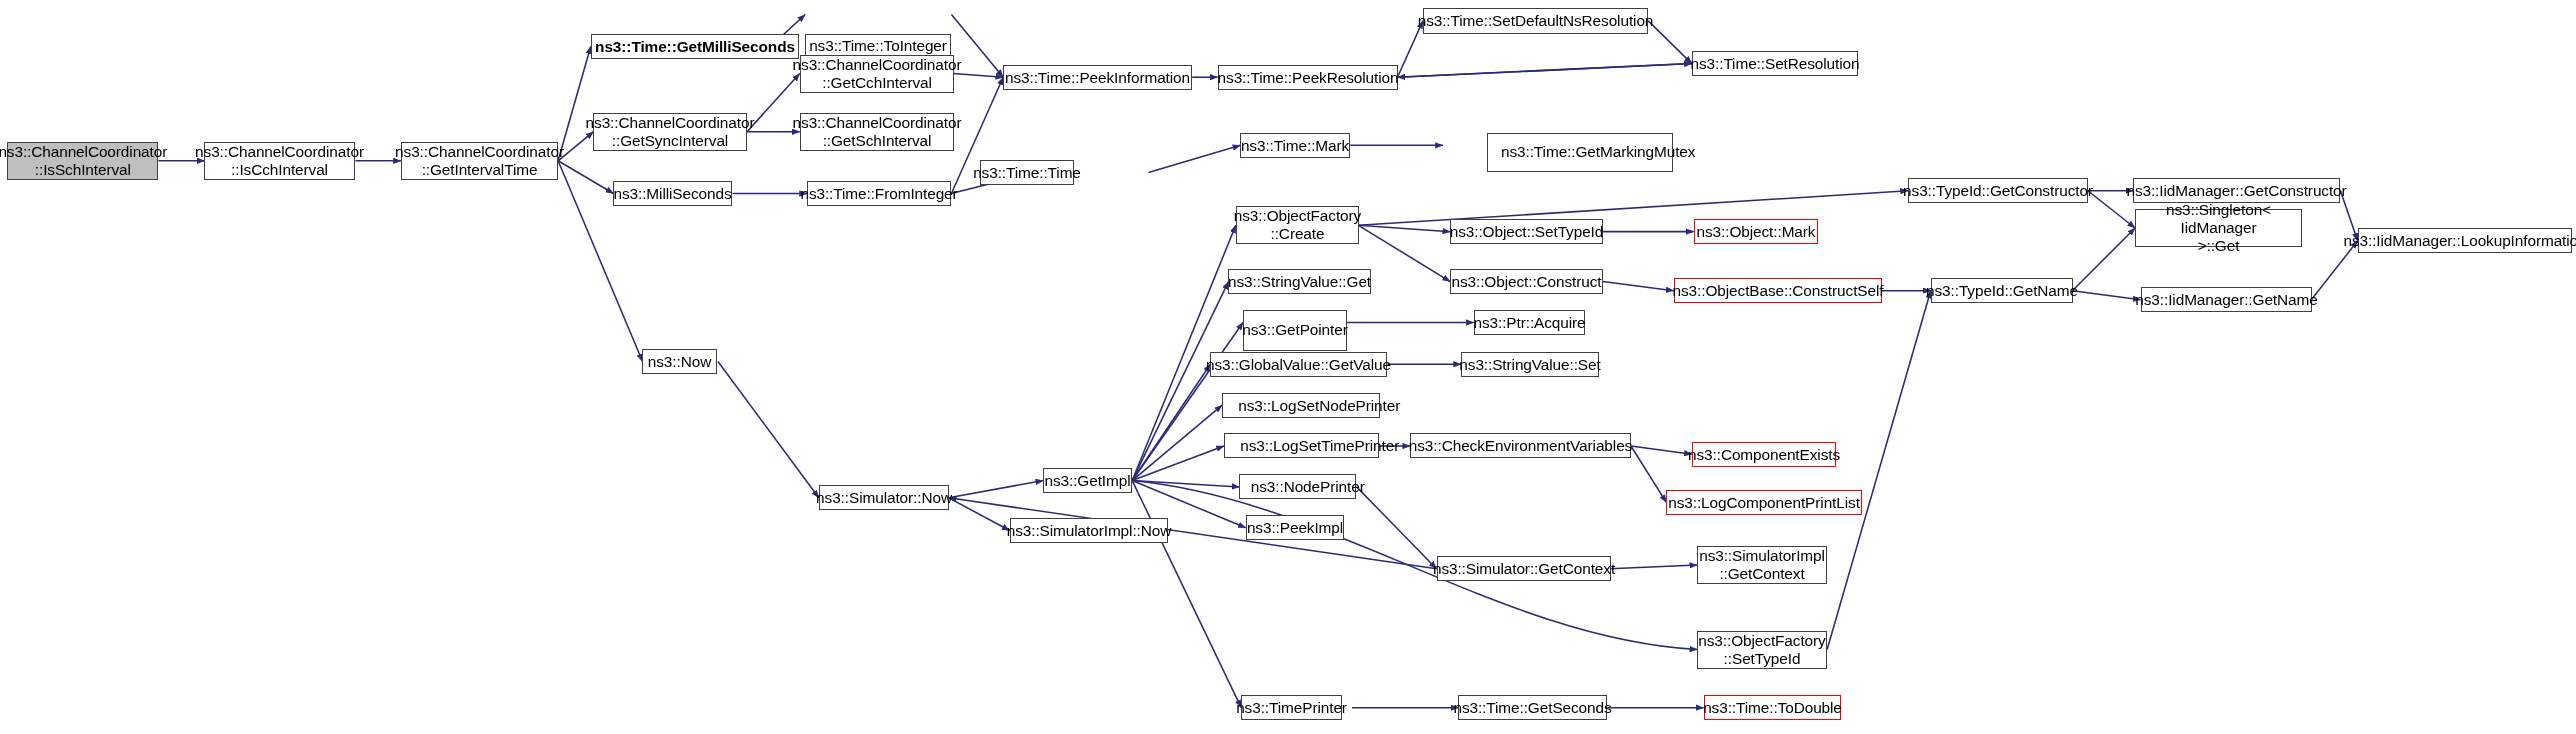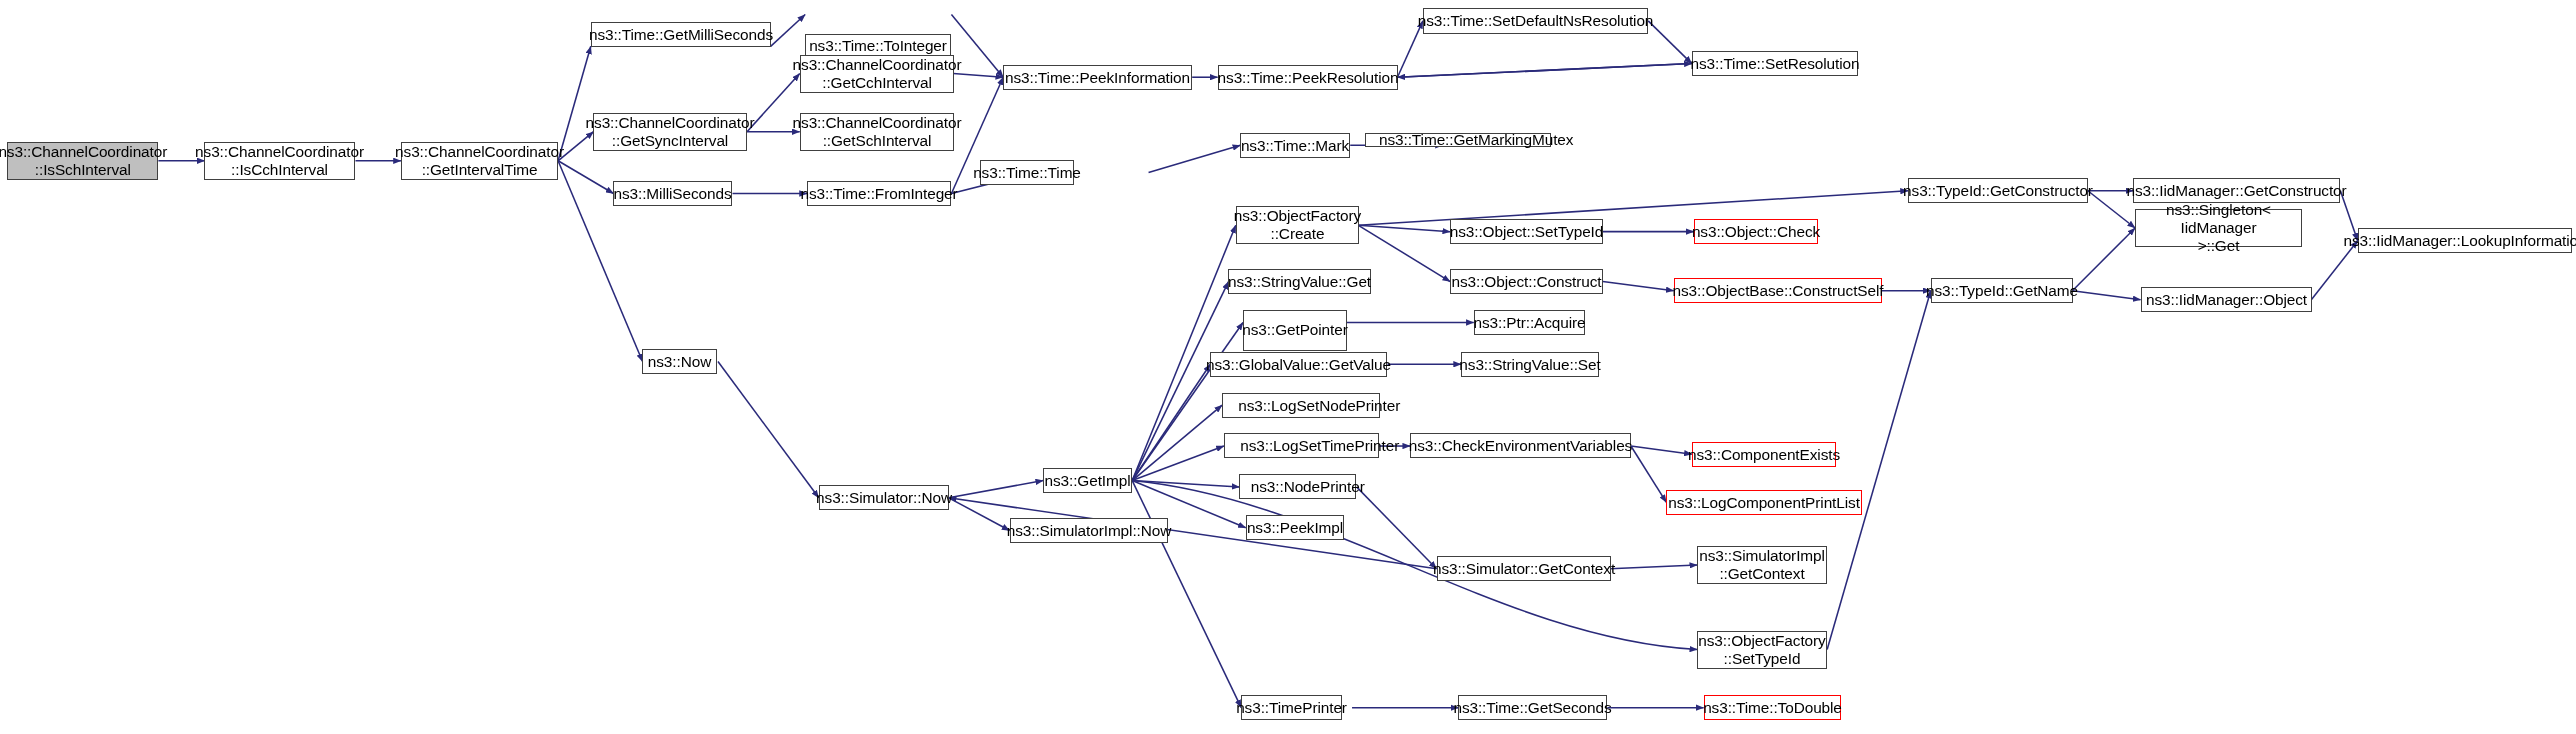--- a/index.html
+++ b/index.html
@@ -119,36 +119,36 @@
         <path d="M2544,330 L2595,265" fill="none" stroke="#2a2a7a" stroke-width="1.7" marker-end="url(#arrowhead)"></path>
       </g>
   </svg>
   <div id="node-layer">
       <div class="node current" style="left: 7.3px; top: 142px; width: 151px; height: 38px;">ns3::ChannelCoordinator
 ::IsSchInterval</div>
       <div class="node" style="left: 204px; top: 142px; width: 151px; height: 38px;">ns3::ChannelCoordinator
 ::IsCchInterval</div>
       <div class="node" style="left: 401px; top: 142px; width: 157px; height: 38px;">ns3::ChannelCoordinator
 ::GetIntervalTime</div>
-      <div class="node" style="left: 591px; top: 22px; width: 180px; height: 25.4px;">ns3::Time::GetMilliSeconds</div>
+      <div class="node" style="left: 591px; top: 34px; width: 208px; height: 25.4px; font-weight: bold;">ns3::Time::GetMilliSeconds</div>
       <div class="node" style="left: 593px; top: 113px; width: 154px; height: 38px;">ns3::ChannelCoordinator
 ::GetSyncInterval</div>
       <div class="node" style="left: 613px; top: 181px; width: 119px; height: 25.4px;">ns3::MilliSeconds</div>
       <div class="node" style="left: 805px; top: 1.8px; width: 146px; height: 25.4px; margin-top: 32px;">ns3::Time::ToInteger</div>
       <div class="node" style="left: 800px; top: 55px; width: 154px; height: 38px;">ns3::ChannelCoordinator
 ::GetCchInterval</div>
       <div class="node" style="left: 800px; top: 113px; width: 154px; height: 38px;">ns3::ChannelCoordinator
 ::GetSchInterval</div>
       <div class="node" style="left: 807px; top: 181px; width: 144px; height: 25.4px;">ns3::Time::FromInteger</div>
       <div class="node" style="left: 1003px; top: 65px; width: 189px; height: 25.4px;">ns3::Time::PeekInformation</div>
       <div class="node" style="left: 980px; top: 160px; width: 94px; height: 25.4px;">ns3::Time::Time</div>
       <div class="node" style="left: 1218px; top: 65px; width: 180px; height: 25.4px;">ns3::Time::PeekResolution</div>
       <div class="node" style="left: 1240px; top: 133px; width: 110px; height: 25.4px;">ns3::Time::Mark</div>
       <div class="node" style="left: 1423px; top: 8.2px; width: 225px; height: 25.4px;">ns3::Time::SetDefaultNsResolution</div>
-      <div class="node" style="left: 1365px; top: 133px; width: 186px; height: 14px; padding-left: 40px;">ns3::Time::GetMarkingMutex</div>
+      <div class="node" style="left: 1487px; top: 133px; width: 186px; height: 39px; padding-left: 40px;">ns3::Time::GetMarkingMutex</div>
       <div class="node" style="left: 1692px; top: 51px; width: 166px; height: 25.4px;">ns3::Time::SetResolution</div>
       <div class="node" style="left: 642px; top: 349px; width: 75px; height: 25.4px;">ns3::Now</div>
       <div class="node" style="left: 819px; top: 485px; width: 130px; height: 25.4px;">ns3::Simulator::Now</div>
       <div class="node" style="left: 1043px; top: 468px; width: 89px; height: 25.4px;">ns3::GetImpl</div>
       <div class="node" style="left: 1010px; top: 518px; width: 158px; height: 25.4px;">ns3::SimulatorImpl::Now</div>
       <div class="node" style="left: 1236px; top: 206px; width: 123px; height: 38px;">ns3::ObjectFactory
 ::Create</div>
       <div class="node" style="left: 1228px; top: 269px; width: 143px; height: 25.4px;">ns3::StringValue::Get</div>
       <div class="node" style="left: 1243px; top: 310px; width: 104px; height: 41px;">ns3::GetPointer</div>
       <div class="node" style="left: 1210px; top: 352px; width: 177px; height: 25.4px;">ns3::GlobalValue::GetValue</div>
@@ -157,31 +157,31 @@
       <div class="node" style="left: 1239px; top: 474px; width: 117px; height: 25.4px; padding-left: 24px;">ns3::NodePrinter</div>
       <div class="node" style="left: 1246px; top: 515px; width: 98px; height: 25.4px;">ns3::PeekImpl</div>
       <div class="node" style="left: 1241px; top: 695px; width: 101px; height: 25.4px;">ns3::TimePrinter</div>
       <div class="node" style="left: 1450px; top: 219px; width: 153px; height: 25.4px;">ns3::Object::SetTypeId</div>
       <div class="node" style="left: 1450px; top: 269px; width: 153px; height: 25.4px;">ns3::Object::Construct</div>
       <div class="node" style="left: 1474px; top: 310px; width: 111px; height: 25.4px;">ns3::Ptr::Acquire</div>
       <div class="node" style="left: 1461px; top: 352px; width: 138px; height: 25.4px;">ns3::StringValue::Set</div>
       <div class="node" style="left: 1410px; top: 433px; width: 221px; height: 25.4px;">ns3::CheckEnvironmentVariables</div>
       <div class="node" style="left: 1437px; top: 556px; width: 174px; height: 25.4px;">ns3::Simulator::GetContext</div>
       <div class="node" style="left: 1458px; top: 695px; width: 149px; height: 25.4px;">ns3::Time::GetSeconds</div>
-      <div class="node red" style="left: 1694px; top: 219px; width: 124px; height: 25.4px;">ns3::Object::Check</div>
+      <div class="node red" style="left: 1694px; top: 219px; width: 124px; height: 25.4px;">ns3::Object::Mark</div>
       <div class="node red" style="left: 1674px; top: 278px; width: 208px; height: 25.4px;">ns3::ObjectBase::ConstructSelf</div>
       <div class="node red" style="left: 1692px; top: 442px; width: 144px; height: 25.4px;">ns3::ComponentExists</div>
       <div class="node red" style="left: 1666px; top: 490px; width: 196px; height: 25.4px;">ns3::LogComponentPrintList</div>
       <div class="node" style="left: 1697px; top: 546px; width: 130px; height: 38px;">ns3::SimulatorImpl
 ::GetContext</div>
       <div class="node" style="left: 1697px; top: 631px; width: 130px; height: 38px;">ns3::ObjectFactory
 ::SetTypeId</div>
       <div class="node red" style="left: 1704px; top: 695px; width: 137px; height: 25.4px;">ns3::Time::ToDouble</div>
       <div class="node" style="left: 1908px; top: 178px; width: 180px; height: 25.4px;">ns3::TypeId::GetConstructor</div>
       <div class="node" style="left: 1931px; top: 278px; width: 142px; height: 25.4px;">ns3::TypeId::GetName</div>
       <div class="node" style="left: 2133px; top: 178px; width: 207px; height: 25.4px;">ns3::IidManager::GetConstructor</div>
       <div class="node" style="left: 2135px; top: 209px; width: 167px; height: 38px;">ns3::Singleton&lt; IidManager
 &gt;::Get</div>
-      <div class="node" style="left: 2141px; top: 287px; width: 171px; height: 25.4px;">ns3::IidManager::Object</div>
+      <div class="node" style="left: 2141px; top: 287px; width: 171px; height: 25.4px;">ns3::IidManager::GetName</div>
       <div class="node" style="left: 2358px; top: 228px; width: 214px; height: 25.4px;">ns3::IidManager::LookupInformation</div>
     </div>
 </div>
 
 
 </body></html>

